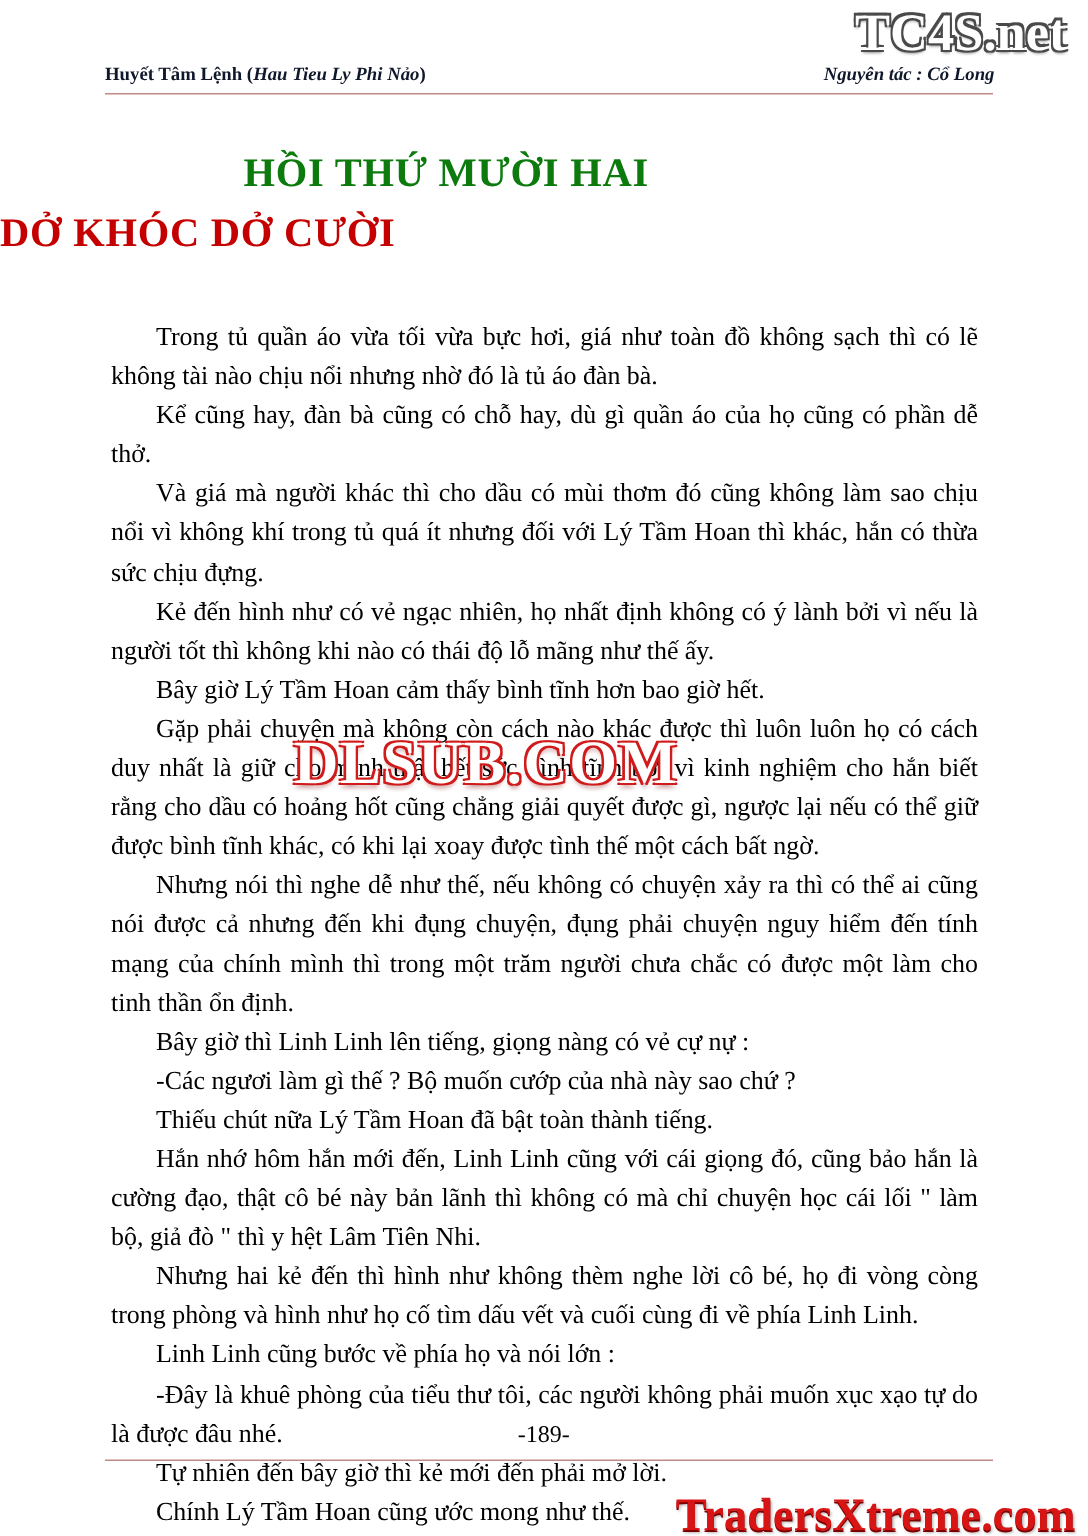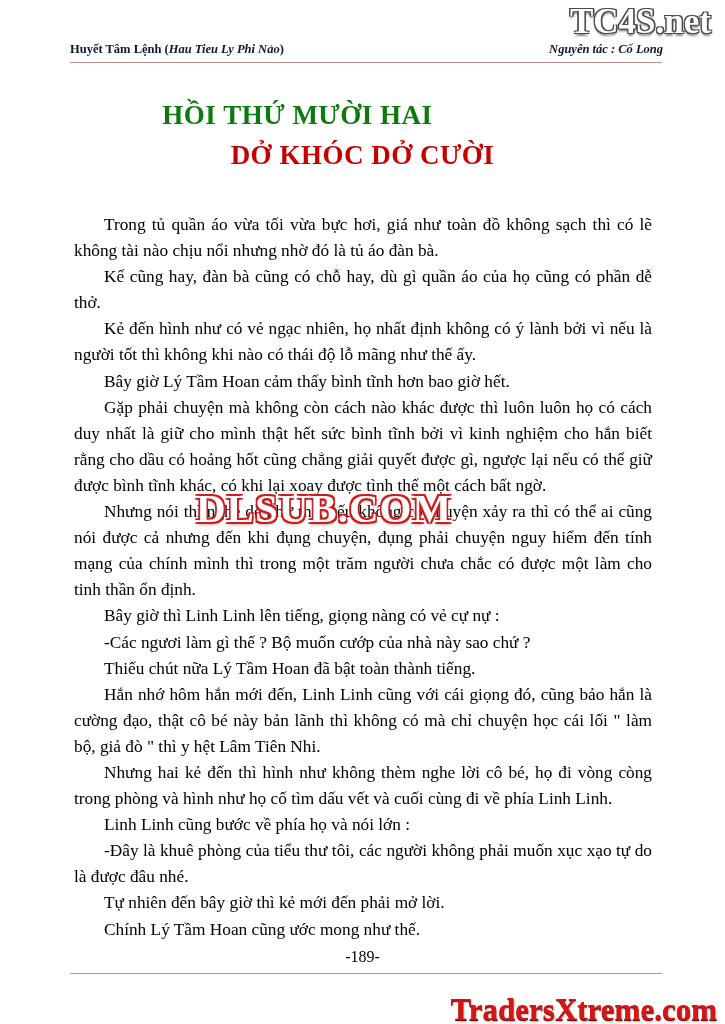--- a/index.html
+++ b/index.html
@@ -74,21 +74,20 @@
     font-size: 27px;
     font-weight: bold;
     color: #0c7a0c;
     letter-spacing: .5px;
   }
   .title2 {
     position: absolute;
     top: 140px;
     left: 0;
     width: 725px;
-    text-align: center;
     font-size: 27px;
     font-weight: bold;
     color: #c40000;
     letter-spacing: .5px;
   }
 
   
   .body-text {
     position: absolute;
     top: 212px;
@@ -185,20 +184,21 @@
     <div class="right">Nguyên tác : Cổ Long</div>
   </div>
   <div class="rule-top"></div>
 
   <div class="title1">HỒI THỨ MƯỜI HAI</div>
   <div class="title2">DỞ KHÓC DỞ CƯỜI</div>
 
   <div class="body-text">
     <p>Trong tủ quần áo vừa tối vừa bực hơi, giá như toàn đồ không sạch thì có lẽ không tài nào chịu nổi nhưng nhờ đó là tủ áo đàn bà.</p>
     <p>Kể cũng hay, đàn bà cũng có chỗ hay, dù gì quần áo của họ cũng có phần dễ thở.</p>
+    <p>Và giá mà người khác thì cho dầu có mùi thơm đó cũng không làm sao chịu nổi vì không khí trong tủ quá ít nhưng đối với Lý Tầm Hoan thì khác, hắn có thừa sức chịu đựng.</p>
     <p>Kẻ đến hình như có vẻ ngạc nhiên, họ nhất định không có ý lành bởi vì nếu là người tốt thì không khi nào có thái độ lỗ mãng như thế ấy.</p>
     <p>Bây giờ Lý Tầm Hoan cảm thấy bình tĩnh hơn bao giờ hết.</p>
     <p>Gặp phải chuyện mà không còn cách nào khác được thì luôn luôn họ có cách duy nhất là giữ cho mình thật hết sức bình tĩnh bởi vì kinh nghiệm cho hắn biết rằng cho dầu có hoảng hốt cũng chẳng giải quyết được gì, ngược lại nếu có thể giữ được bình tĩnh khác, có khi lại xoay được tình thế một cách bất ngờ.</p>
     <p>Nhưng nói thì nghe dễ như thế, nếu không có chuyện xảy ra thì có thể ai cũng nói được cả nhưng đến khi đụng chuyện, đụng phải chuyện nguy hiểm đến tính mạng của chính mình thì trong một trăm người chưa chắc có được một làm cho tinh thần ổn định.</p>
     <p>Bây giờ thì Linh Linh lên tiếng, giọng nàng có vẻ cự nự :</p>
     <p>-Các ngươi làm gì thế ? Bộ muốn cướp của nhà này sao chứ ?</p>
     <p>Thiếu chút nữa Lý Tầm Hoan đã bật toàn thành tiếng.</p>
     <p>Hắn nhớ hôm hắn mới đến, Linh Linh cũng với cái giọng đó, cũng bảo hắn là cường đạo, thật cô bé này bản lãnh thì không có mà chỉ chuyện học cái lối " làm bộ, giả đò " thì y hệt Lâm Tiên Nhi.</p>
     <p>Nhưng hai kẻ đến thì hình như không thèm nghe lời cô bé, họ đi vòng còng trong phòng và hình như họ cố tìm dấu vết và cuối cùng đi về phía Linh Linh.</p>
     <p>Linh Linh cũng bước về phía họ và nói lớn :</p>

